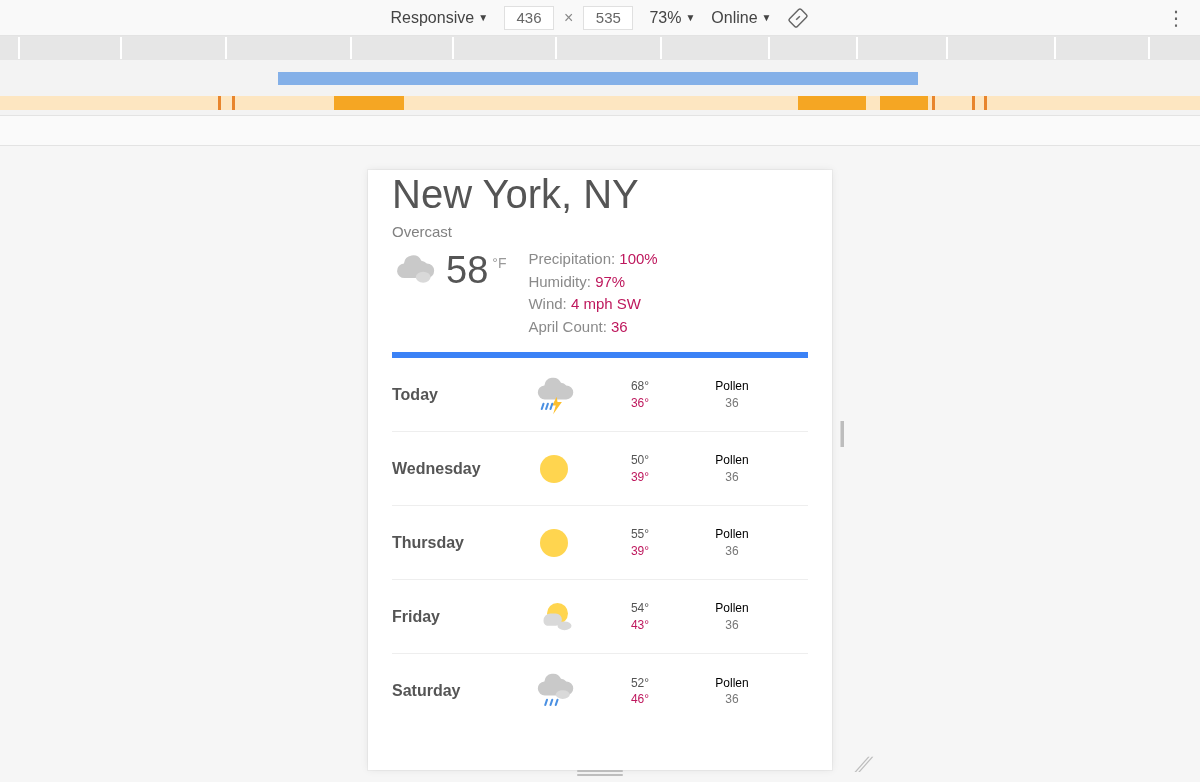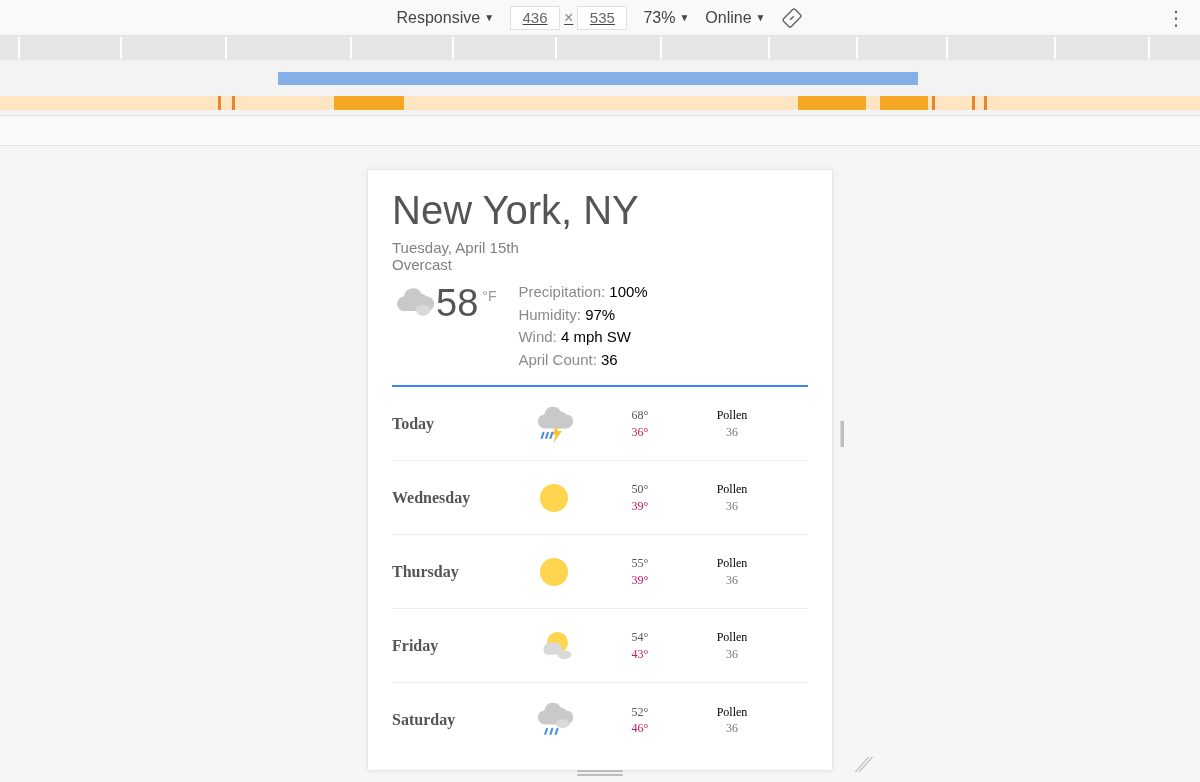--- a/index.html
+++ b/index.html
@@ -46,22 +46,21 @@
     align-items: center;
     gap: 4px;
     cursor: pointer;
   }
   .dropdown .tri {
     font-size: 10px;
   }
   .dim-inputs {
     display: flex;
     align-items: center;
-    gap: 4px;
-    text-decoration: underline;
+    gap: 10px;
   }
   .dim-inputs input {
     width: 50px;
     height: 24px;
     border: 1px solid #e0e0e0;
     background: #fff;
     text-align: center;
     font-size: 15px;
     color: #666;
   }
@@ -174,21 +173,21 @@
     bottom: 6px;
     right: 332px;
     color: #bdbdbd;
     font-size: 22px;
     line-height: 1;
     transform: skew(-15deg);
   }
 
   
   .card {
-    padding: 18px 24px 0 24px;
+    padding: 2px 24px 0 24px;
   }
   .city {
     font-size: 40px;
     color: #555;
     margin: 0 0 6px 0;
     font-weight: 400;
   }
   .date, .cond {
     font-size: 15px;
     color: #818181;
@@ -197,46 +196,45 @@
   .cond { margin-bottom: 6px; }
   .current {
     display: flex;
     align-items: flex-start;
     gap: 22px;
     padding-bottom: 14px;
   }
   .current .left {
     display: flex;
     align-items: center;
-    gap: 0;
+    gap: 10px;
   }
   .temp {
     font-size: 38px;
     color: #555;
     font-weight: 400;
     display: flex;
     align-items: flex-start;
   }
   .temp .unit {
     font-size: 14px;
     color: #999;
     margin-top: 6px;
     margin-left: 4px;
   }
   .current .right {
     font-size: 15px;
     color: var(--text-muted);
     line-height: 1.5;
     padding-top: 2px;
   }
-  .current .right span.val { color: #000000; }
+  .current .right span.val { color: #be185d; }
 
   .forecast {
-    border-top: 2px solid #3b82f6;
-    font-family: Liberation Serif, serif;
+    border-top: 6px solid #3b82f6;
   }
   .day {
     display: flex;
     align-items: center;
     height: 74px;
     border-bottom: 1px solid #eee;
   }
   .day .name {
     flex: 0 0 122px;
     font-size: 16px;
@@ -323,21 +321,20 @@
   <div class="orange-line" style="left:972px;"></div>
   <div class="orange-line" style="left:984px;"></div>
 </div>
 <div class="gap"></div>
 
 <div class="viewport">
 
   <div class="device">
     <div class="card">
       <h1 class="city">New York, NY</h1>
-      <p class="date">Tuesday, April 15th</p>
       <p class="cond">Overcast</p>
 
       <div class="current">
         <div class="left">
           <span>
             <svg class="wicon" viewBox="0 0 48 48">
               <path fill="#c9c9c9" d="M32 16a10 10 0 00-19 3 8 8 0 001 16h24a8 8 0 100-16 10 10 0 00-6-3z"></path>
               <ellipse fill="#d9d9d9" cx="34" cy="34" rx="8" ry="6"></ellipse>
             </svg>
           </span>

